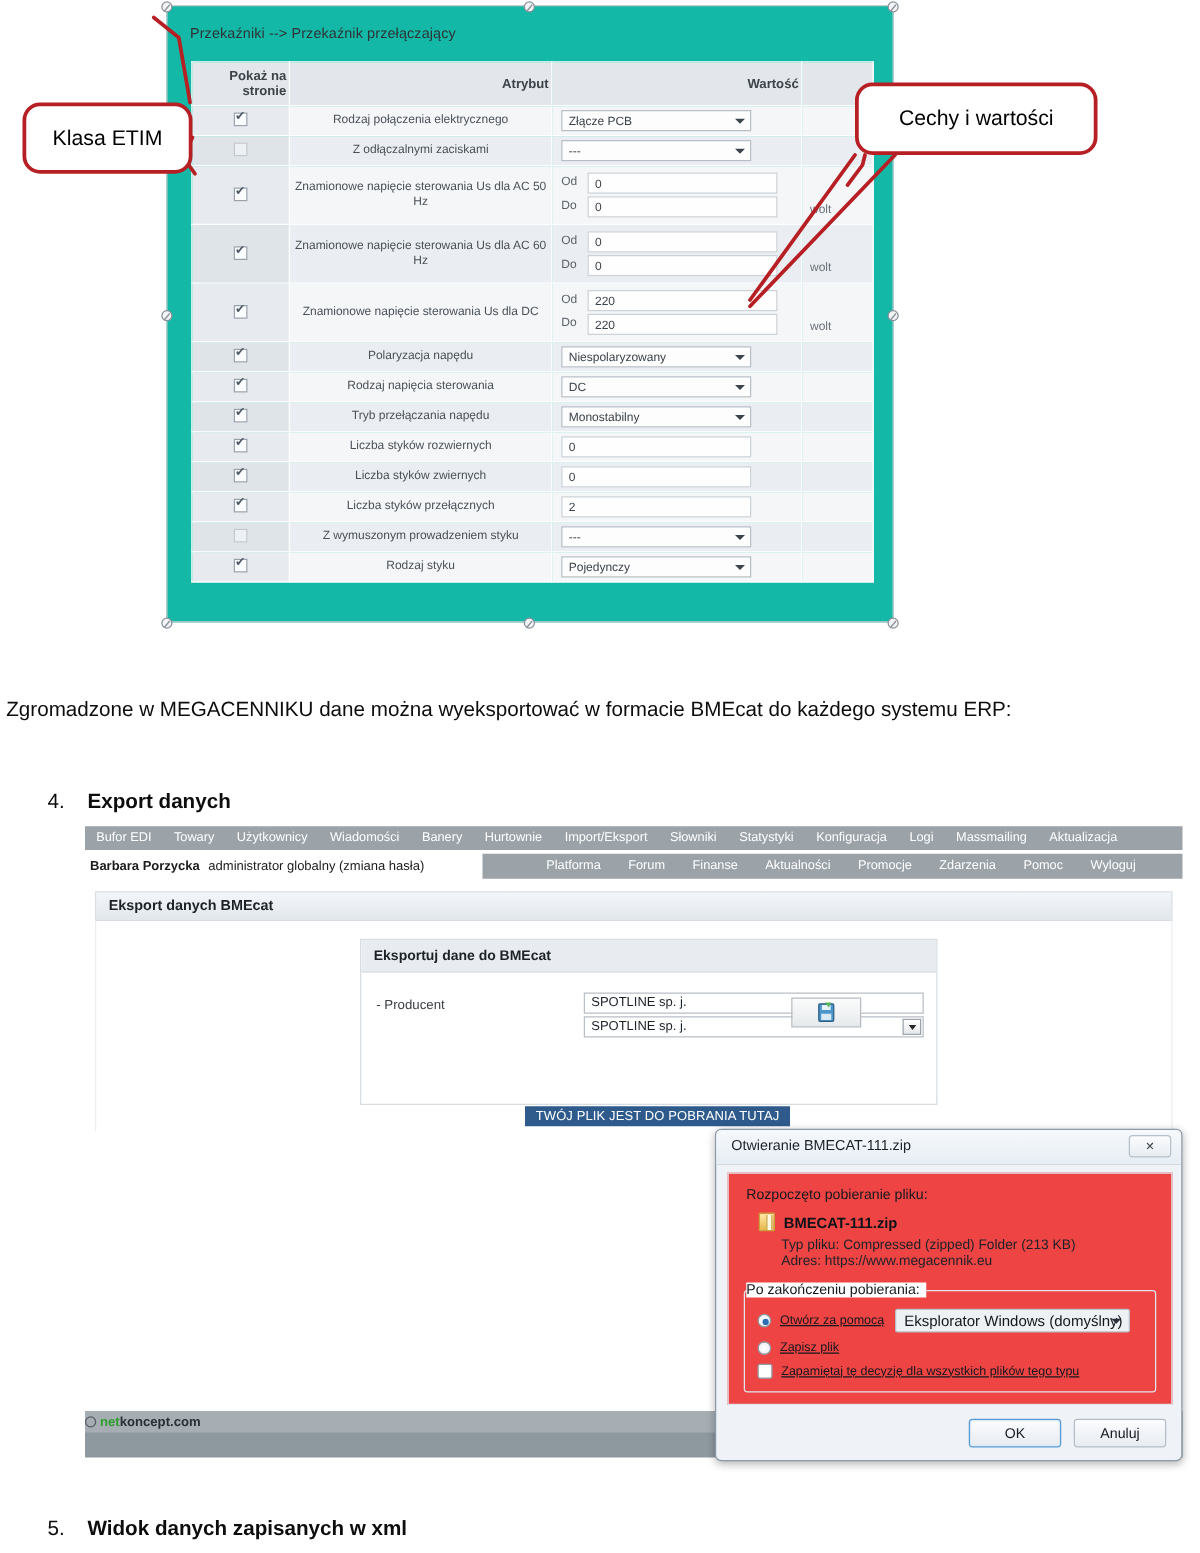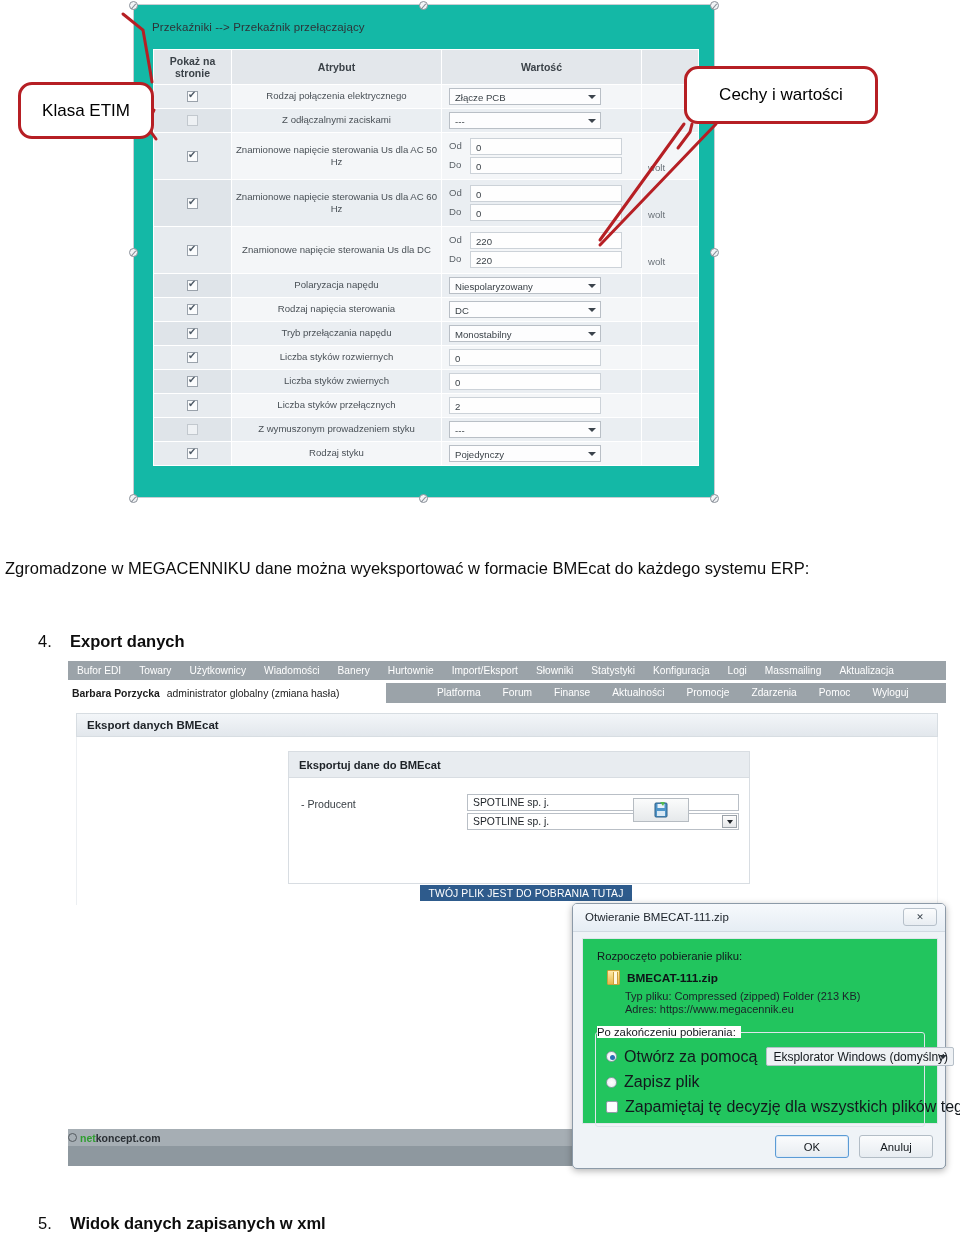--- a/index.html
+++ b/index.html
@@ -40,21 +40,21 @@
     border-collapse:collapse;
     table-layout:fixed;
   }
   .etim-table th {
     background:#e3e7eb;
     color:#3b4248;
     font-size:10.5px;
     font-weight:bold;
     padding:5px 2px;
     border:1px solid #ffffff;
-    text-align:center;
+    text-align:right;
     line-height:1.15;
   }
   .etim-table td {
     border:1px solid #ffffff;
     font-size:9.6px;
     color:#4a5157;
     text-align:center;
     vertical-align:middle;
     padding:3px 2px;
     line-height:1.3;
@@ -248,21 +248,21 @@
     position:absolute; left:12px; top:7px; font-size:11.5px; color:#1a2128;
   }
   .dlg-close {
     position:absolute; right:8px; top:4px; width:34px; height:18px;
     background:linear-gradient(#fbfcfd,#e8edf2); border:1px solid #b6c0ca;
     border-radius:3px; display:flex; align-items:center; justify-content:center;
     font-size:9px; color:#3a434c;
   }
   .dlg-body {
     position:absolute; left:9px; top:34px; width:356px; height:186px;
-    background:#22c55e; border:1px solid #dfe5eb;
+    background:#ef4444; border:1px solid #dfe5eb;
     padding:9px 12px;
   }
   .dl-line1 { font-size:11.3px; color:#13181d; margin:2px 0 8px 2px; }
   .file-row { display:flex; align-items:center; margin:0 0 5px 12px; }
   .zip-icon {
     width:13px; height:15px; margin-right:7px; position:relative;
     background:linear-gradient(#ffe9a8,#e6b84b); border:1px solid #c9a03c;
     border-radius:1px;
   }
   .zip-icon::after{
@@ -282,21 +282,21 @@
   .radio-row { display:flex; align-items:center; margin-bottom:7px; }
   .radio {
     width:11px; height:11px; border-radius:50%;
     border:1px solid #8f9ba6; background:radial-gradient(#ffffff,#e7ecf1);
     margin-right:7px; position:relative; flex:0 0 auto;
   }
   .radio.sel-r::after{
     content:""; position:absolute; left:2.5px; top:2.5px; width:5px; height:5px;
     border-radius:50%; background:#2a6fb5;
   }
-  .radio-lbl { font-size:16px; color:#13181d; white-space:nowrap; }
+  .radio-lbl { font-size:10px; color:#13181d; white-space:nowrap;text-decoration:underline; }
   .combo {
     margin-left:9px; width:188px; height:19px; flex:0 0 auto;
     background:#eef1f4; border:1px solid #b6bfc8; border-radius:2px;
     font-size:12px; color:#13181d; padding:2px 18px 0 6px; position:relative;
     white-space:nowrap; overflow:hidden;
   }
   .combo .arrow {
     position:absolute; right:6px; top:7px; width:0;height:0;
     border-left:4px solid transparent;border-right:4px solid transparent;
     border-top:4px solid #2a3138;

